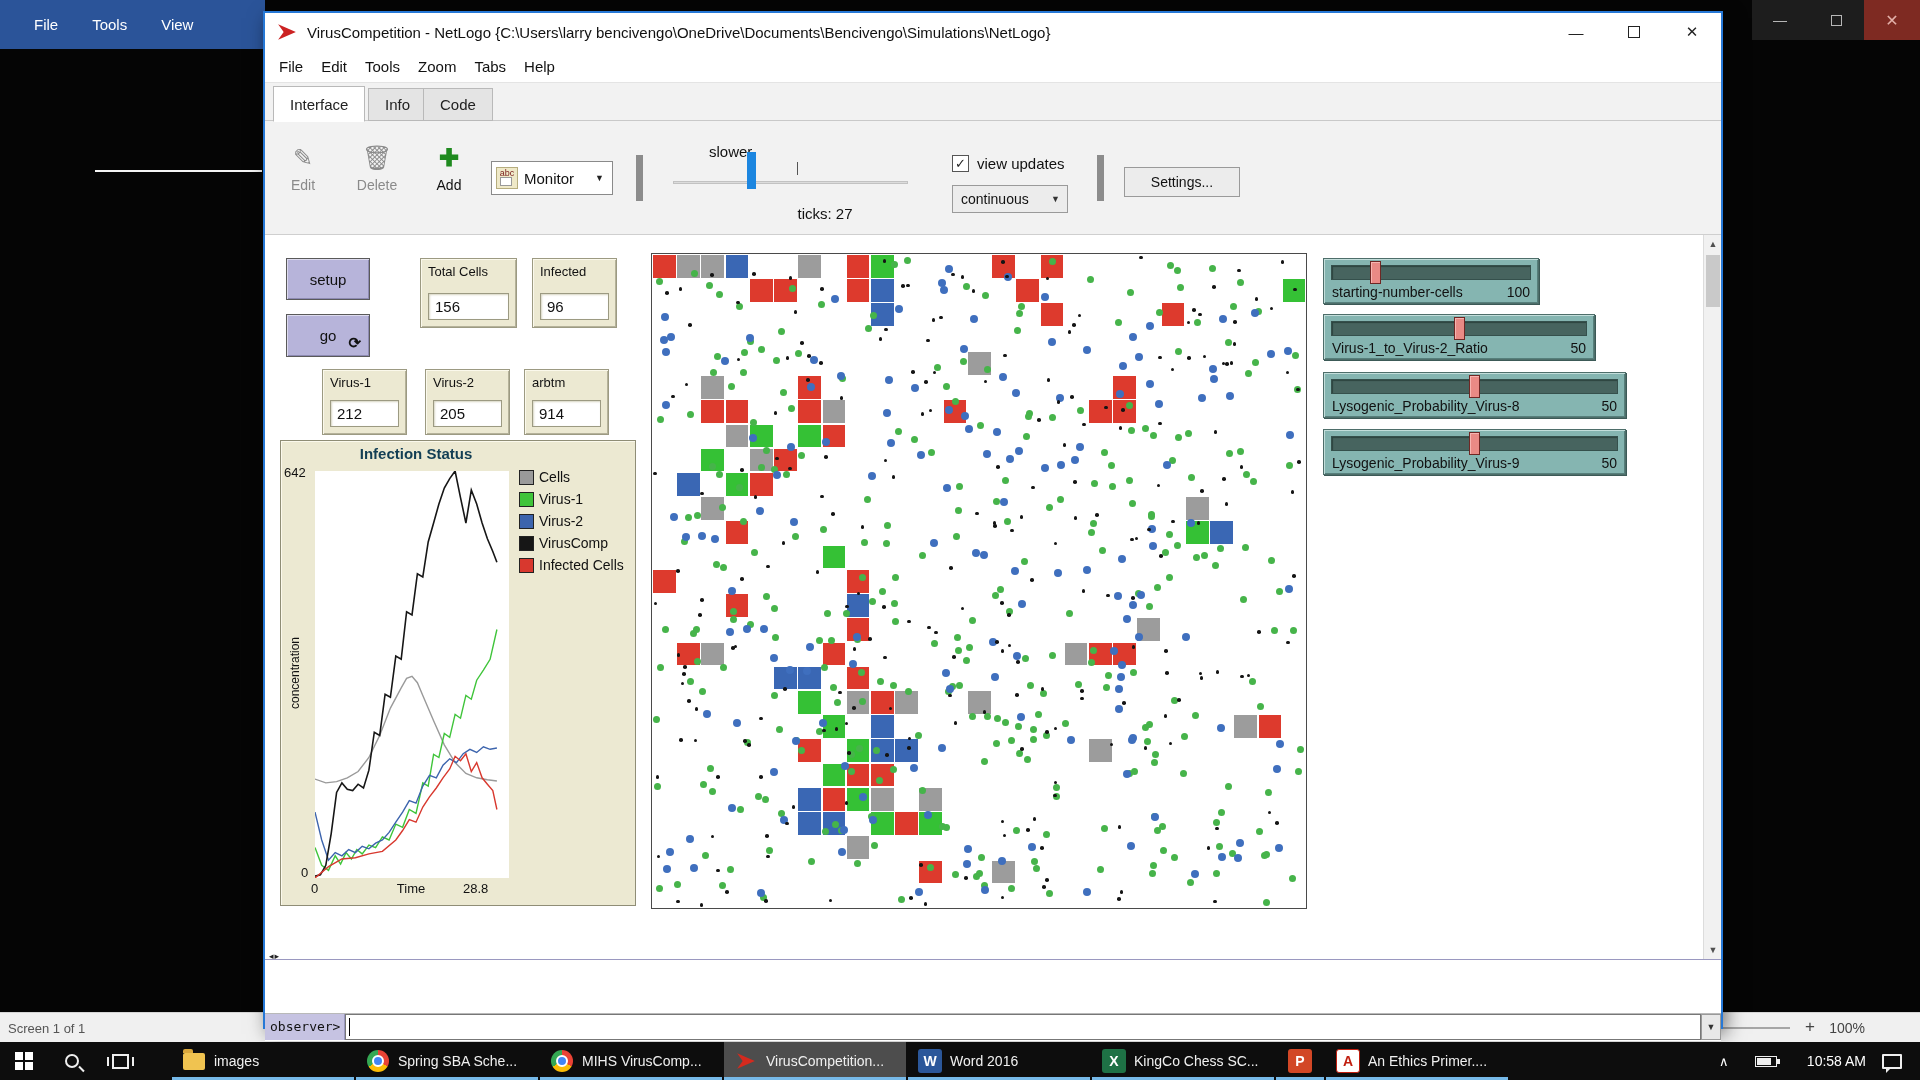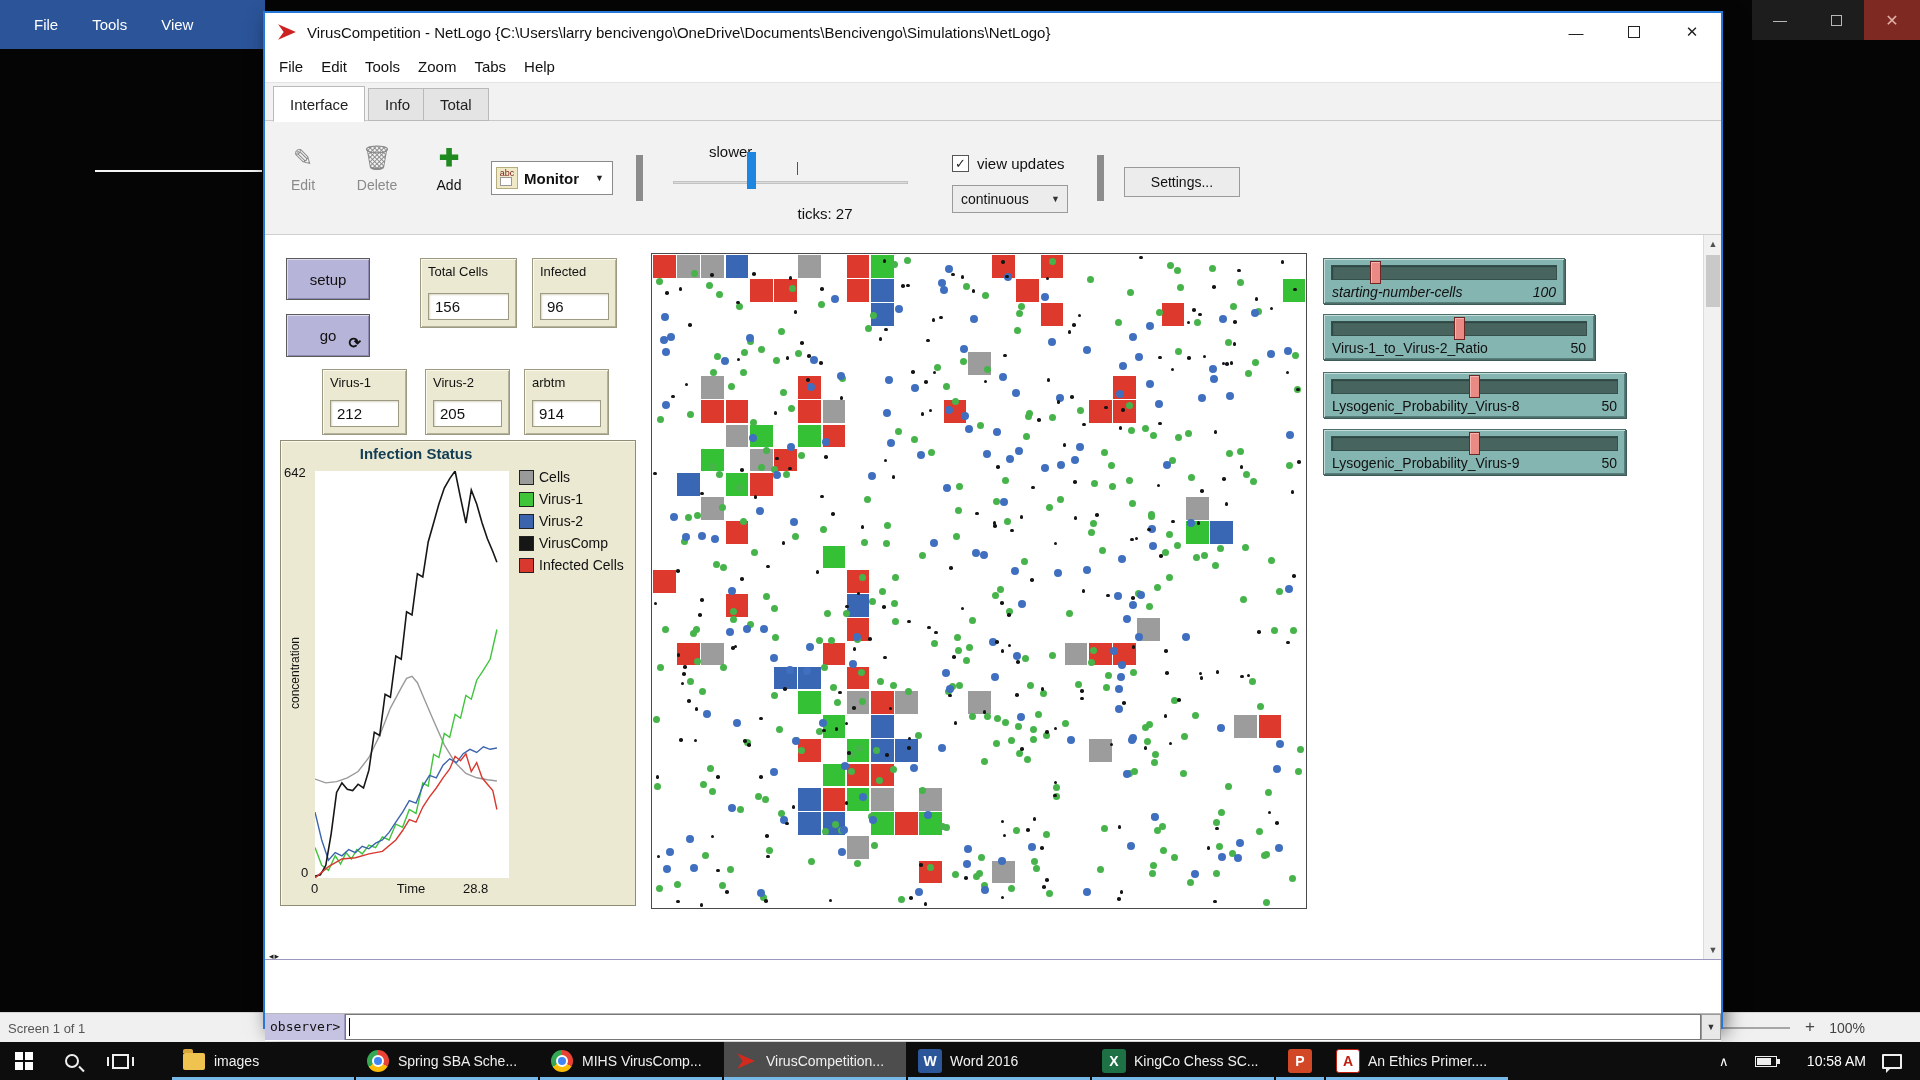--- a/index.html
+++ b/index.html
@@ -47,21 +47,21 @@
   .toolbtn { position:absolute; width:64px; text-align:center; }
   .toolbtn .ticon { font-size:24px; line-height:30px; display:block; }
   .toolbtn .tlabel { font-size:14px; display:block; margin-top:4px; }
   .tb-edit { left:6px; top:22px; color:#8a8a8a; }
   .tb-delete { left:80px; top:22px; color:#8a8a8a; }
   .tb-add { left:152px; top:22px; color:#111; }
   .tb-add .ticon { color:#1f8a1f; font-weight:bold; }
   .widget-combo { position:absolute; left:226px; top:40px; width:122px; height:34px; background:#fff; border:1px solid #8a8a8a; display:flex; align-items:center; }
   .combo-ico { width:22px; height:22px; margin-left:4px; background:#efe9c8; border:1px solid #b6ad7e; position:relative; font-size:9px; color:#7c2020; text-align:center; line-height:10px; }
   .combo-ico i { position:absolute; left:3px; bottom:2px; width:12px; height:9px; background:#fff; border:1px solid #999; }
-  .widget-combo .wlabel { font-size:15px; margin-left:6px; color:#111;font-weight:bold; }
+  .widget-combo .wlabel { font-size:15px; margin-left:6px; color:#111; }
   .widget-combo .arrow { margin-left:auto; margin-right:8px; font-size:9px; color:#222; }
   .tsep { position:absolute; width:7px; height:46px; background:#8c8c8c; top:34px; }
   .sep1 { left:371px; }
   .sep2 { left:832px; }
   .speed-label { position:absolute; left:444px; top:22px; font-size:15px; color:#111; }
   .speed-track { position:absolute; left:408px; top:60px; width:235px; height:3px; background:#dcdcdc; border:1px solid #c2c2c2; }
   .speed-mid { position:absolute; left:532px; top:41px; width:1px; height:13px; background:#555; }
   .speed-thumb { position:absolute; left:474px; top:31px; width:9px; height:37px; background:#1c86e0; }
   .ticks-label { position:absolute; left:460px; top:84px; width:200px; text-align:center; font-size:15px; color:#111; }
   .vu-check { position:absolute; left:687px; top:34px; width:17px; height:17px; background:#fff; border:1px solid #555; font-size:13px; line-height:15px; text-align:center; color:#222; }
@@ -209,21 +209,21 @@
       <span>Edit</span>
       <span>Tools</span>
       <span>Zoom</span>
       <span>Tabs</span>
       <span>Help</span>
     </div>
 
     <div class="tabstrip">
       <div class="tab t0 active">Interface</div>
       <div class="tab t1">Info</div>
-      <div class="tab t2">Total</div>
+      <div class="tab t2">Code</div>
     </div>
 
     <div class="toolbar">
       <div class="toolbtn tb-edit">
         <span class="ticon">✎</span>
         <span class="tlabel">Edit</span>
       </div>
       <div class="toolbtn tb-delete">
         <span class="ticon">🗑</span>
         <span class="tlabel">Delete</span>
@@ -1131,21 +1131,21 @@
           <div class="dot" style="height: 3.6px; width: 3.6px; left: 535.208px; top: 102.131px; background: rgb(20, 20, 20);"></div>
           <div class="dot" style="height: 3.6px; width: 3.6px; left: 401.537px; top: 472.808px; background: rgb(20, 20, 20);"></div>
           <div class="dot" style="height: 3.6px; width: 3.6px; left: 563.785px; top: 416.18px; background: rgb(20, 20, 20);"></div>
           <div class="dot" style="height: 3.6px; width: 3.6px; left: 404.775px; top: 146.28px; background: rgb(20, 20, 20);"></div>
           <div class="dot" style="height: 3.6px; width: 3.6px; left: 516.582px; top: 487.69px; background: rgb(20, 20, 20);"></div>
           <div class="dot" style="height: 3.6px; width: 3.6px; left: 133.399px; top: 567.702px; background: rgb(20, 20, 20);"></div>
           <div class="dot" style="height: 3.6px; width: 3.6px; left: 587.705px; top: 211.246px; background: rgb(20, 20, 20);"></div>
           <div class="dot" style="height: 3.6px; width: 3.6px; left: 362.994px; top: 439.384px; background: rgb(20, 20, 20);"></div>
         </div>
 
-      <div class="nl-slider" style="left:1058px; top:23px; width:242px; height:46px;font-style:italic;">
+      <div class="nl-slider" style="left:1058px; top:23px; width:216px; height:46px;">
         <div class="groove"></div>
         <div class="sthumb" style="left: 45.57px;"></div>
         <div class="srow">
             <span>starting-number-cells</span>
             <span>100</span>
           </div>
       </div>
       <div class="nl-slider" style="left:1058px; top:79px; width:272px; height:46px;">
         <div class="groove"></div>
         <div class="sthumb" style="left: 129.5px;"></div>

